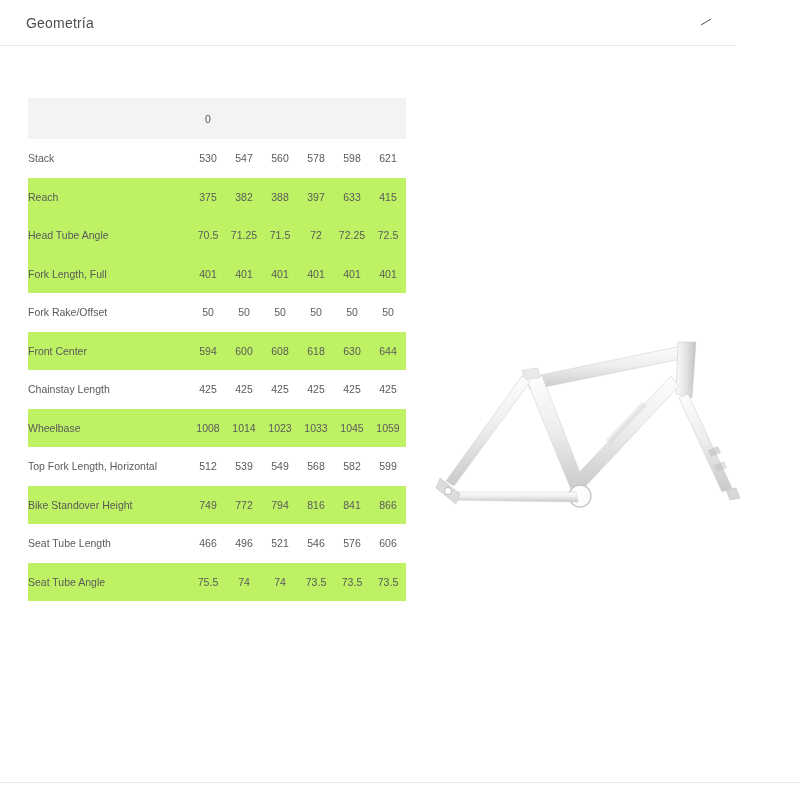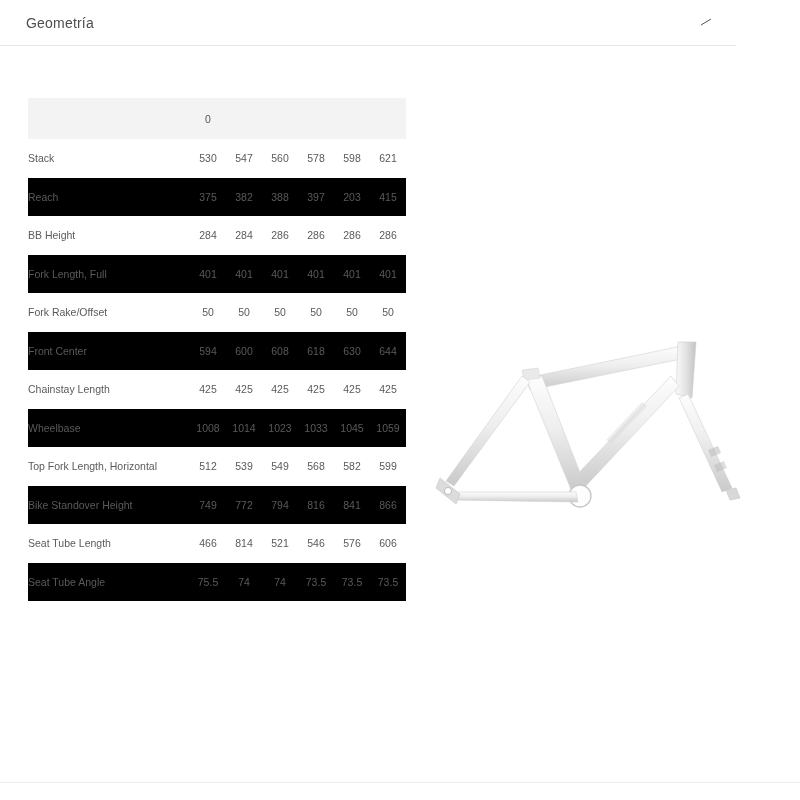--- a/index.html
+++ b/index.html
@@ -62,21 +62,21 @@
     height: 38.5px;
     padding: 0;
     vertical-align: middle;
     font-weight: normal;
   }
   table.geo tr.head td {
     height: 41px;
     background: #f3f3f3;
   }
   table.geo tr.alt td {
-    background: #000000;
+    background: #bef264;
   }
   td.label {
     width: 162px;
     padding-left: 10px;
     box-sizing: border-box;
     font-size: 10.5px;
     color: #555;
   }
   td.val {
     width: 36px;
@@ -143,31 +143,31 @@
           <td class="val">578</td>
           <td class="val">598</td>
           <td class="val">621</td>
         </tr>
         <tr class="alt">
           <td class="label">Reach</td>
           <td class="val">375</td>
           <td class="val">382</td>
           <td class="val">388</td>
           <td class="val">397</td>
-          <td class="val">203</td>
+          <td class="val">633</td>
           <td class="val">415</td>
         </tr>
-        <tr>
-          <td class="label">BB Height</td>
-          <td class="val">284</td>
-          <td class="val">284</td>
-          <td class="val">286</td>
-          <td class="val">286</td>
-          <td class="val">286</td>
-          <td class="val">286</td>
+        <tr class="alt">
+          <td class="label">Head Tube Angle</td>
+          <td class="val">70.5</td>
+          <td class="val">71.25</td>
+          <td class="val">71.5</td>
+          <td class="val">72</td>
+          <td class="val">72.25</td>
+          <td class="val">72.5</td>
         </tr>
         <tr class="alt">
           <td class="label">Fork Length, Full</td>
           <td class="val">401</td>
           <td class="val">401</td>
           <td class="val">401</td>
           <td class="val">401</td>
           <td class="val">401</td>
           <td class="val">401</td>
         </tr>
@@ -221,21 +221,21 @@
           <td class="val">749</td>
           <td class="val">772</td>
           <td class="val">794</td>
           <td class="val">816</td>
           <td class="val">841</td>
           <td class="val">866</td>
         </tr>
         <tr>
           <td class="label">Seat Tube Length</td>
           <td class="val">466</td>
-          <td class="val">814</td>
+          <td class="val">496</td>
           <td class="val">521</td>
           <td class="val">546</td>
           <td class="val">576</td>
           <td class="val">606</td>
         </tr>
         <tr class="alt">
           <td class="label">Seat Tube Angle</td>
           <td class="val">75.5</td>
           <td class="val">74</td>
           <td class="val">74</td>

